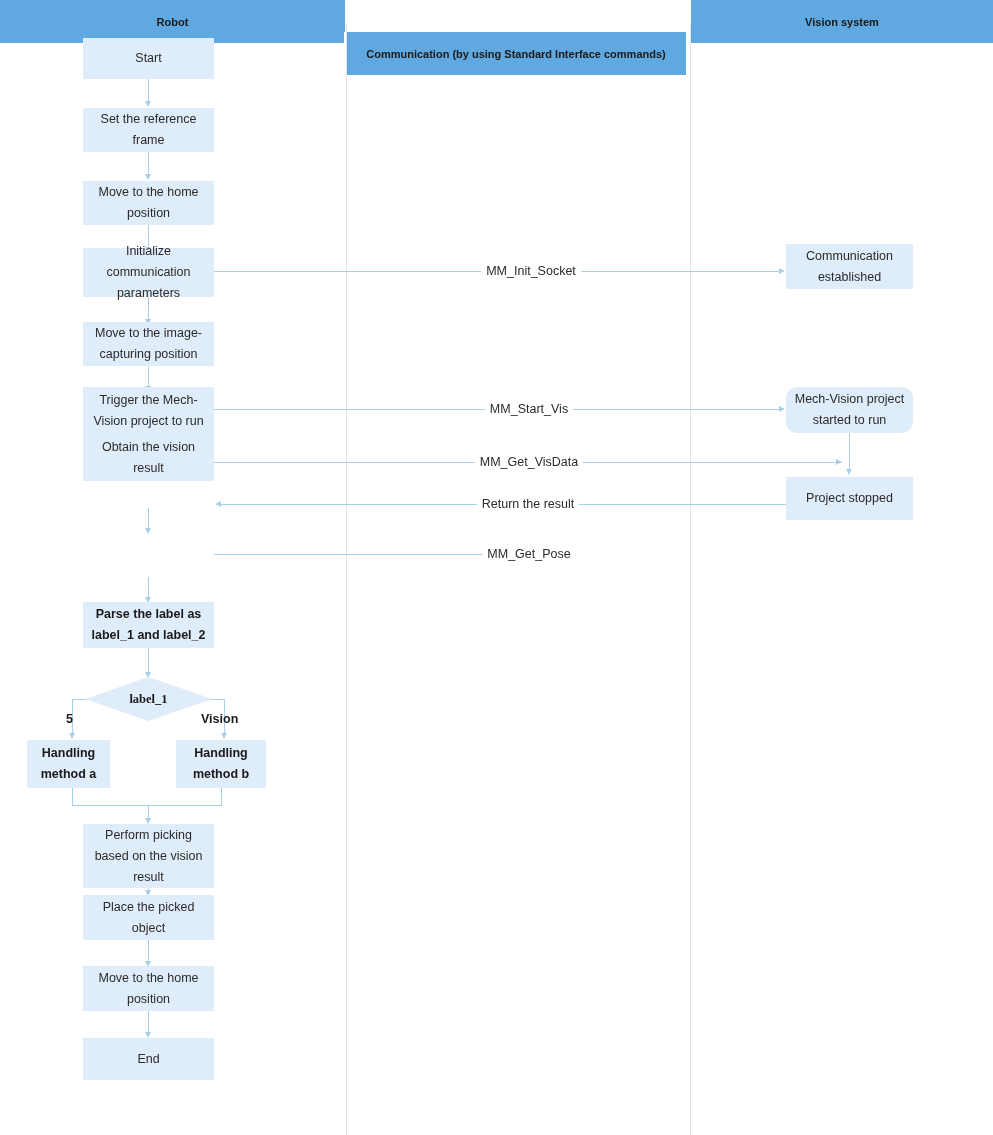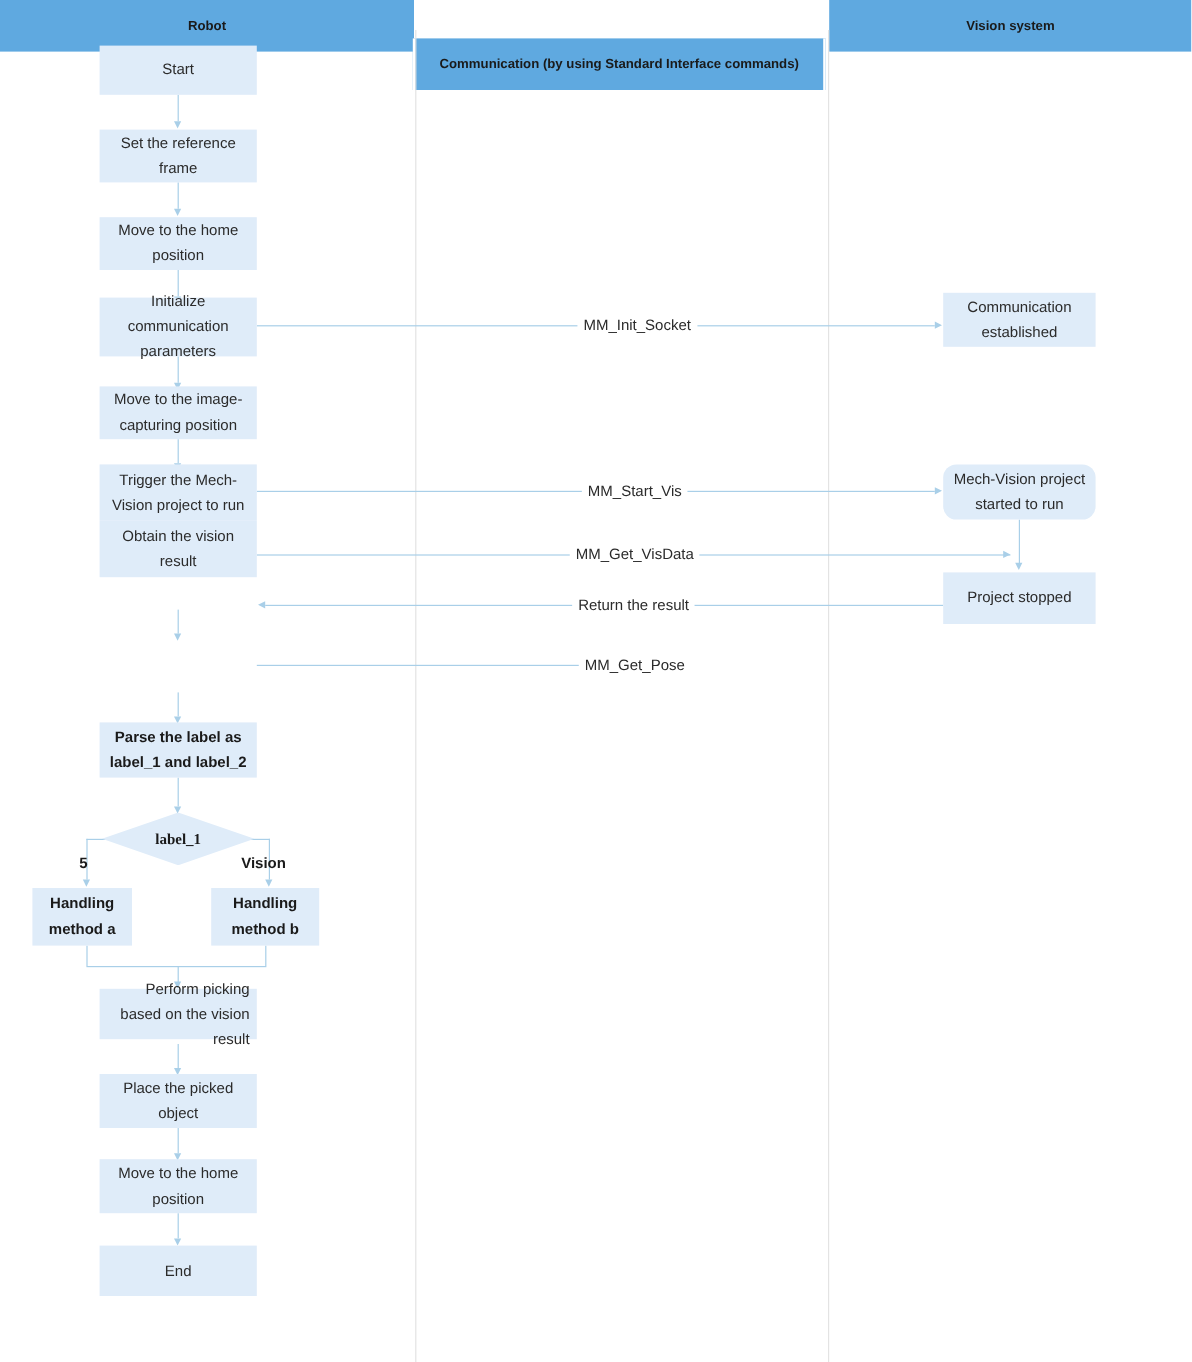--- a/index.html
+++ b/index.html
@@ -262,21 +262,21 @@
   <div class="branch-label" style="left:201px; top:712px;">Vision</div>
 
   <div class="node bold" style="left:27px; top:740px; width:83px; height:48px;">
     <span>Handling method a</span>
   </div>
 
   <div class="node bold" style="left:176px; top:740px; width:90px; height:48px;">
     <span>Handling method b</span>
   </div>
 
-  <div class="node" style="left:83px; top:824px; width:131px; height:42px;text-align:right;">
+  <div class="node" style="left:83px; top:824px; width:131px; height:64px;">
     <span>Perform picking based on the vision result</span>
   </div>
 
   <div class="node" style="left:83px; top:895px; width:131px; height:45px;">
     <span>Place the picked object</span>
   </div>
 
   <div class="node" style="left:83px; top:966px; width:131px; height:45px;">
     <span>Move to the home position</span>
   </div>

